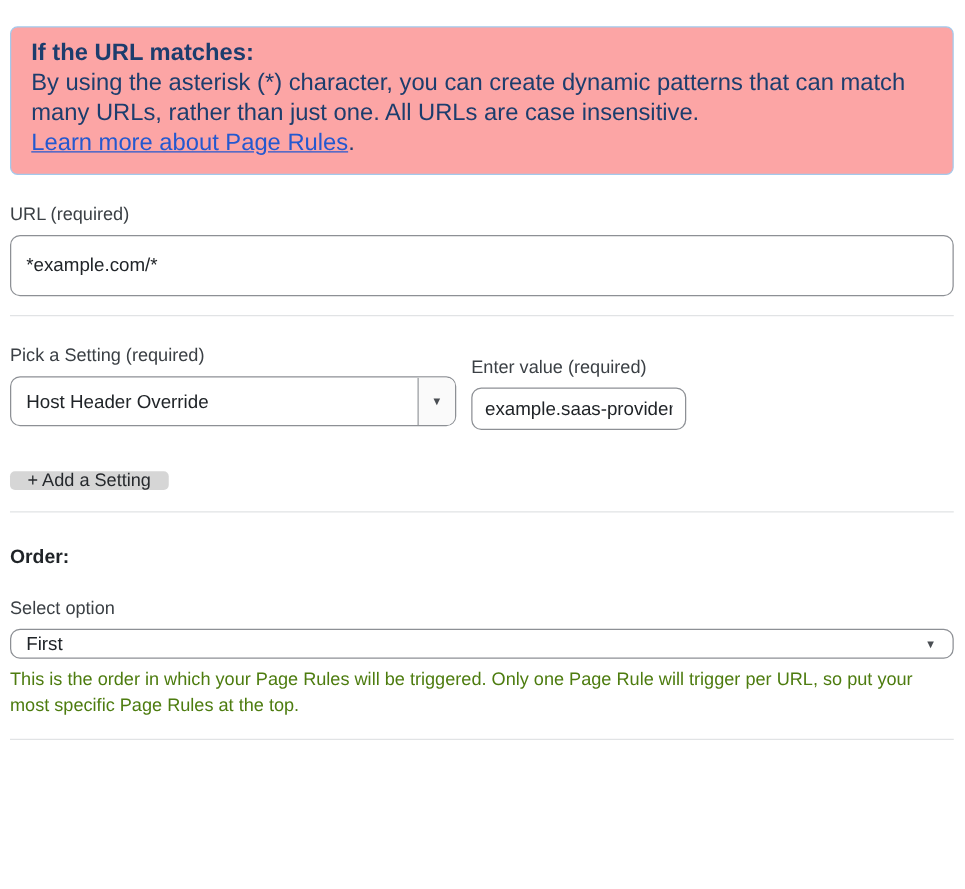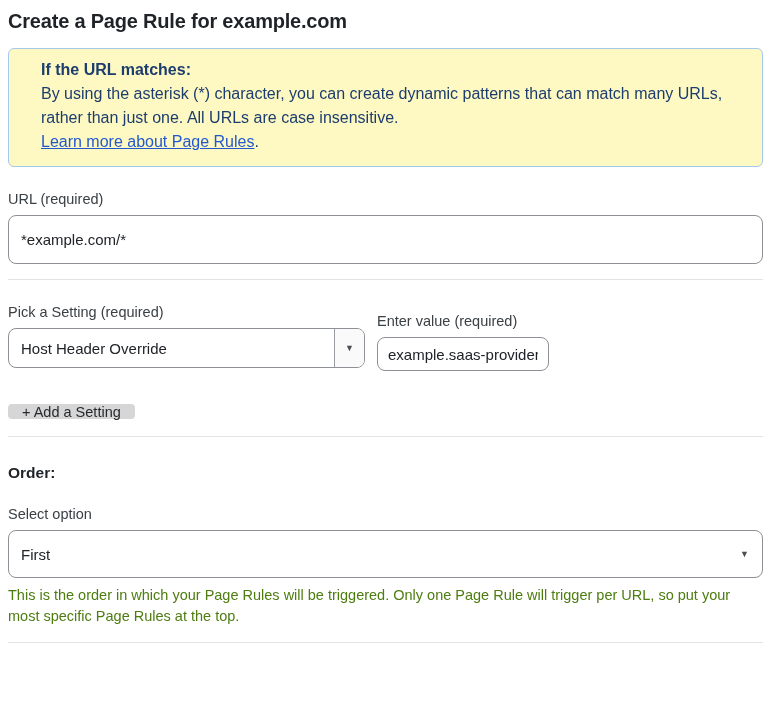--- a/index.html
+++ b/index.html
@@ -16,26 +16,26 @@
   .page-title {
     margin: 4px 0 0 0;
     font-size: 20px;
     font-weight: 700;
     letter-spacing: -0.2px;
     color: #1f2327;
   }
 
   .info-box {
     margin-top: 15px;
-    background: #fef9c3;
+    background: #fca5a5;
     border: 1px solid #a3c9ec;
     border-radius: 6px;
-    padding: 9px 16px 12px 32px;
+    padding: 9px 16px 12px 16px;
     color: #1c3d6d;
-    font-size: 16px;
+    font-size: 19px;
     line-height: 24px;
   }
   .info-box .info-heading { font-weight: 700; }
   .info-box .info-link {
     color: #2458cf;
     text-decoration: underline;
     cursor: pointer;
   }
   .info-box .info-link-suffix { color: #1c3d6d; }
 
@@ -145,21 +145,21 @@
     border: none;
     border-radius: 4px;
     font-size: 14.5px;
     font-family: "Liberation Sans", sans-serif;
     color: #26292d;
     cursor: pointer;
   }
 
   .full-select {
     margin-top: 8px;
-    height: 48px;
+    height: 24px;
     display: flex;
     align-items: center;
     justify-content: space-between;
     border: 1px solid #8d9095;
     border-radius: 8px;
     padding: 0 13px 0 12px;
     font-size: 15px;
     color: #202428;
     background: #fff;
     cursor: pointer;
@@ -171,21 +171,20 @@
     line-height: 21px;
     color: #4d7c0f;
     max-width: 752px;
   }
 </style>
 </head>
 <body>
 
 <div class="page">
 
-  <h1 class="page-title">Create a Page Rule for example.com</h1>
 
   <div class="info-box">
     <div class="info-heading">If the URL matches:</div>
     <div class="info-body">By using the asterisk (*) character, you can create dynamic patterns that can match many URLs, rather than just one. All URLs are case insensitive.</div>
     <div><a class="info-link">Learn more about Page Rules</a><span class="info-link-suffix">.</span></div>
   </div>
 
   <div class="field-label">URL (required)</div>
   <input class="text-input" type="text" value="*example.com/*" style="">
 

